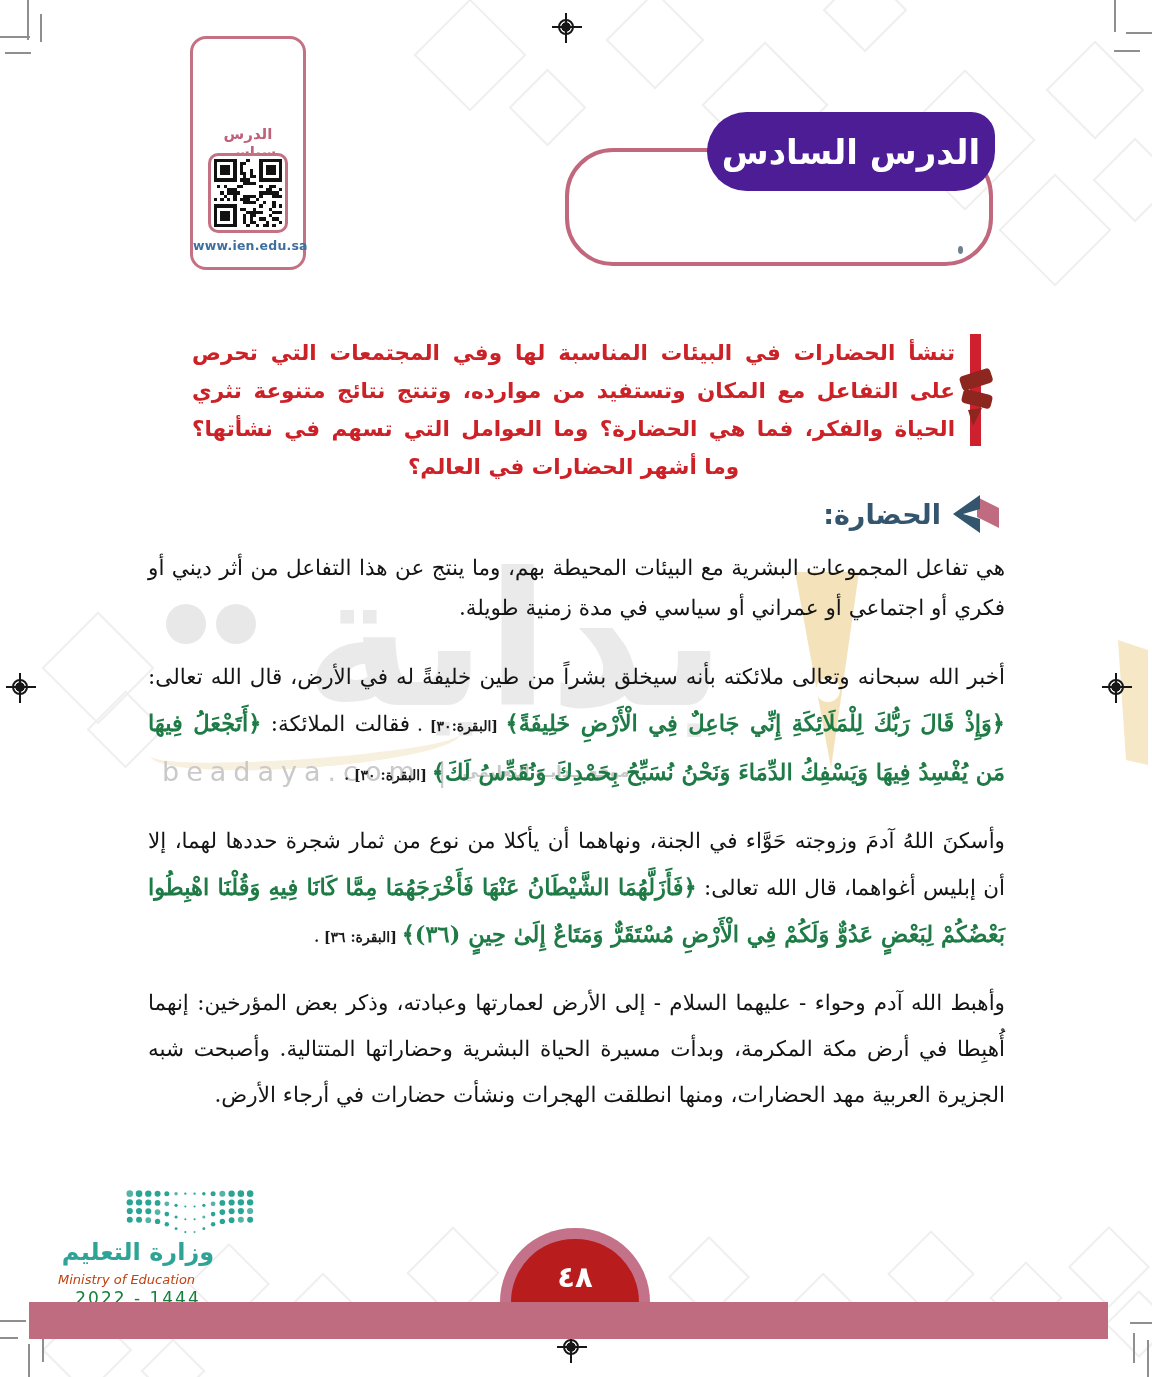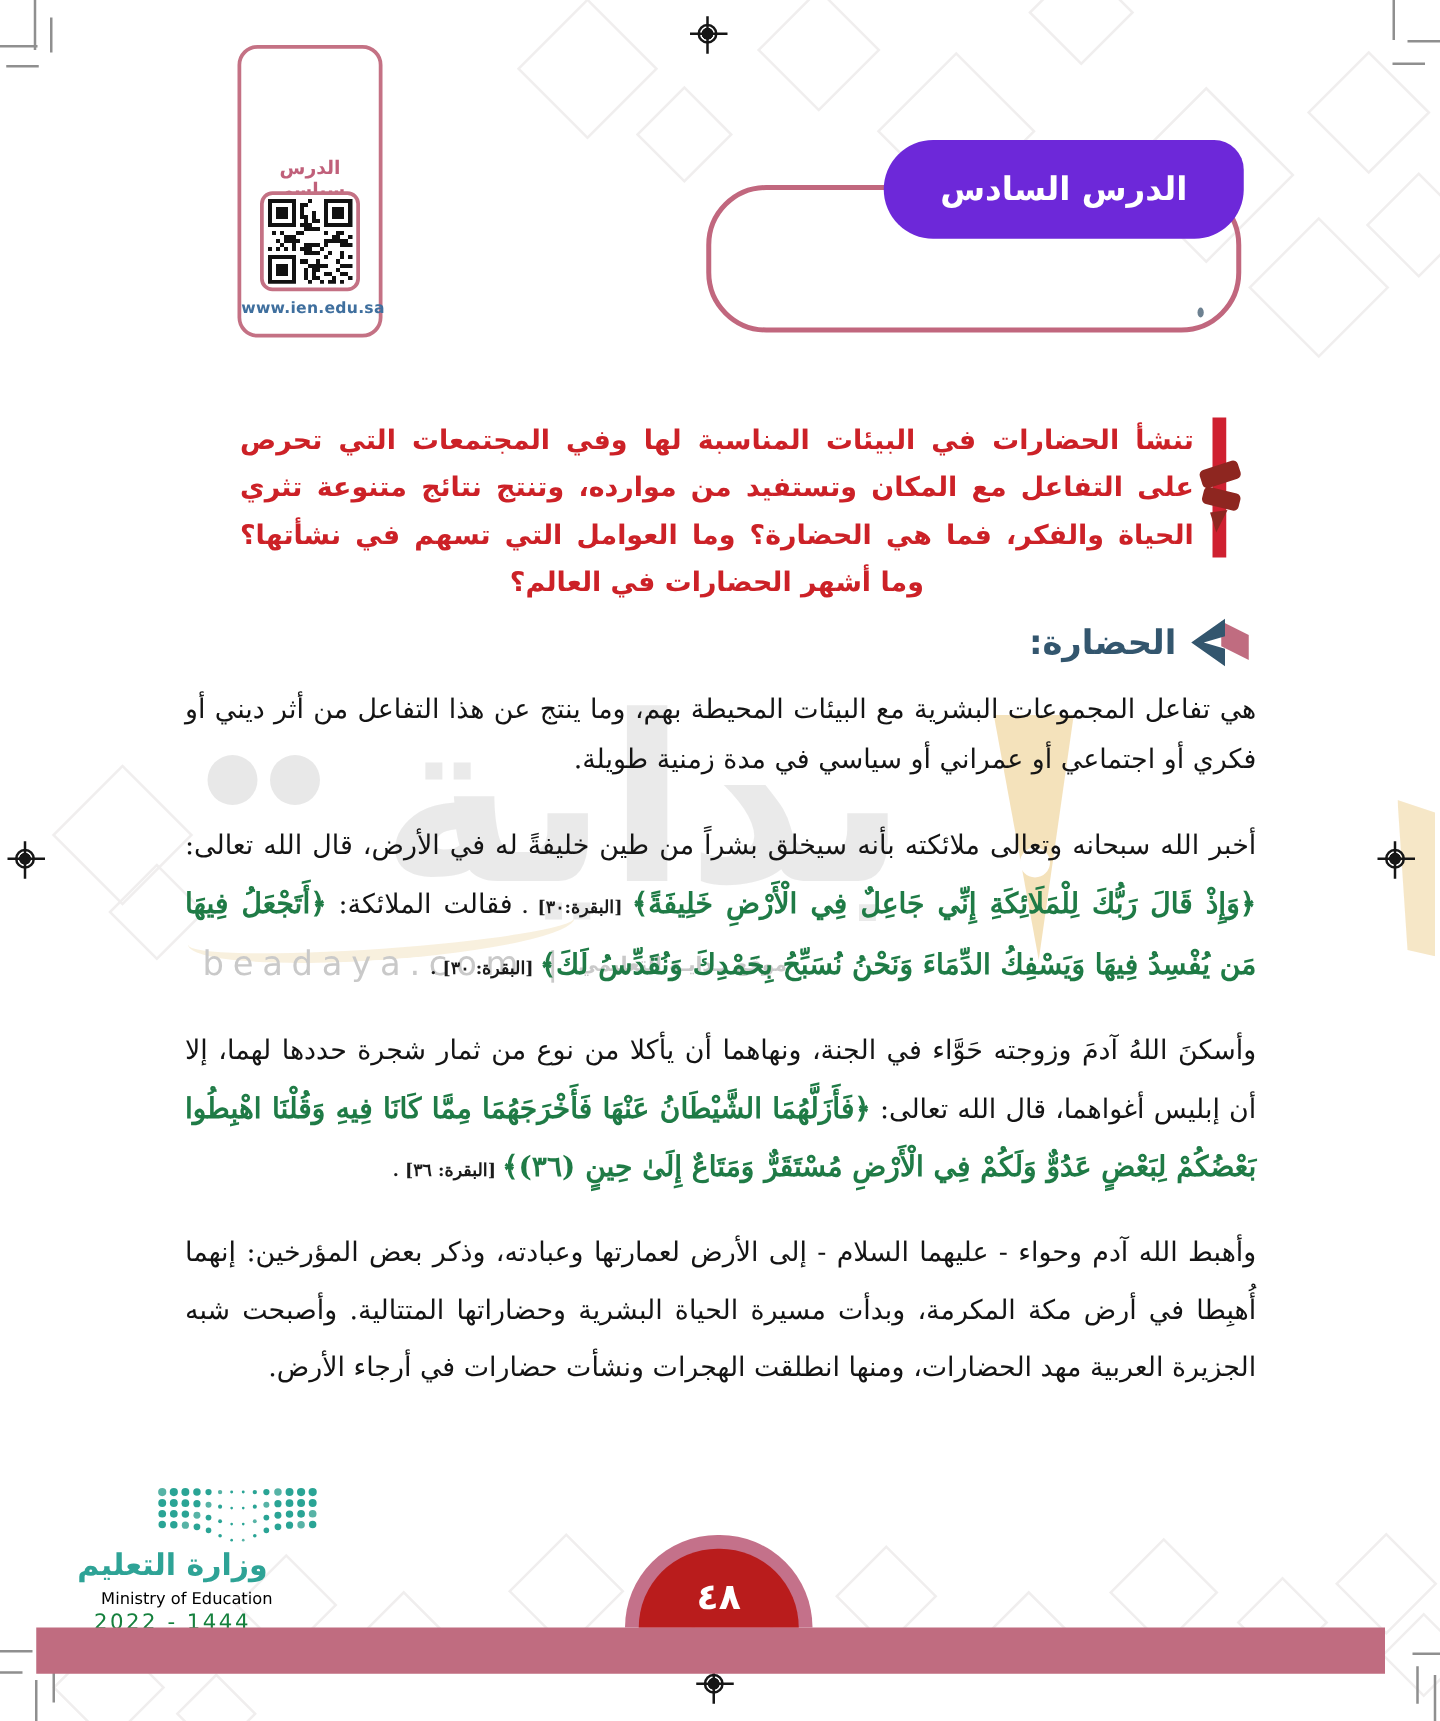--- a/index.html
+++ b/index.html
@@ -30,23 +30,23 @@
   .qr-frame { position:absolute; top:114px; left:50%; transform:translateX(-50%);
     width:80px; height:80px; border:3px solid #c47184; border-radius:10px; padding:3px; background:#fff; }
   .qr-frame svg { width:68px; height:68px; display:block; }
   .qr-url { position:absolute; bottom:14px; width:100%; text-align:center;
     color:#3f6f9e; font-size:12.5px; font-weight:bold; letter-spacing:.2px; }
 
   
   .title-outline { position:absolute; left:565px; top:148px; width:428px; height:118px;
     border:4px solid #c1677e; border-radius:48px; z-index:2; background:transparent; }
   .lesson-pill { position:absolute; left:707px; top:112px; width:288px; height:79px;
-    background:#6d28d9; border-radius:40px 24px 40px 40px; z-index:3;
+    background:#4c1d95; border-radius:40px 24px 40px 40px; z-index:3;
     display:flex; align-items:center; justify-content:center;
-    color:#fff; font-size:26px; font-weight:bold; direction:rtl; }
+    color:#fff; font-size:34px; font-weight:bold; direction:rtl; }
   .lesson-title { position:absolute; left:565px; top:205px; width:428px; text-align:center;
     color:#3a5f7e; font-size:29px; font-weight:bold; z-index:3; direction:rtl; }
   .stray-mark { position:absolute; left:958px; top:246px; width:5px; height:8px;
     background:#6d8191; border-radius:50%; z-index:3; }
 
   
   .intro-bar { position:absolute; right:171px; top:334px; width:11px; height:112px;
     background:#cf2030; z-index:2; }
   .intro-ornament { position:absolute; right:150px; top:364px; z-index:3; }
   .intro-text { position:absolute; left:168px; right:197px; top:334px; z-index:2;
@@ -79,22 +79,22 @@
   .wm-line { left:162px; top:756px; display:flex; direction:ltr; align-items:center; gap:16px;
     color:#c9c9c9; }
   .wm-line .lat { font-size:27px; letter-spacing:7px; }
   .wm-line .sep { font-size:26px; }
   .wm-line .ara { font-size:16px; direction:rtl; font-weight:bold; }
 
   
   .logo-dots { position:absolute; left:124px; top:1186px; z-index:2; }
   .ministry-ar { position:absolute; left:58px; top:1238px; width:160px; text-align:center;
     color:#2ea396; font-size:24px; font-weight:bold; direction:rtl; z-index:2; }
-  .ministry-en { position:absolute; left:58px; top:1272px; width:160px; text-align:right;
-    color:#000000; font-size:13px; z-index:2; }
+  .ministry-en { position:absolute; left:58px; top:1272px; width:160px; text-align:left;
+    color:#c2410c; font-size:13px; z-index:2;font-style:italic; }
   .edition { position:absolute; left:62px; top:1288px; width:152px; text-align:center;
     color:#15803d; font-size:17px; letter-spacing:2px; z-index:2; }
 
   .bottom-bar { position:absolute; left:29px; top:1302px; width:1079px; height:37px;
     background:#c06c80; z-index:4; }
   .dome-outer { position:absolute; left:500px; top:1228px; width:150px; height:74px;
     border-radius:75px 75px 0 0; background:#c4718a; z-index:5; }
   .dome-inner { position:absolute; left:511px; top:1239px; width:128px; height:63px;
     border-radius:64px 64px 0 0; background:#b91c1c; z-index:6;
     display:flex; align-items:flex-end; justify-content:center; }

